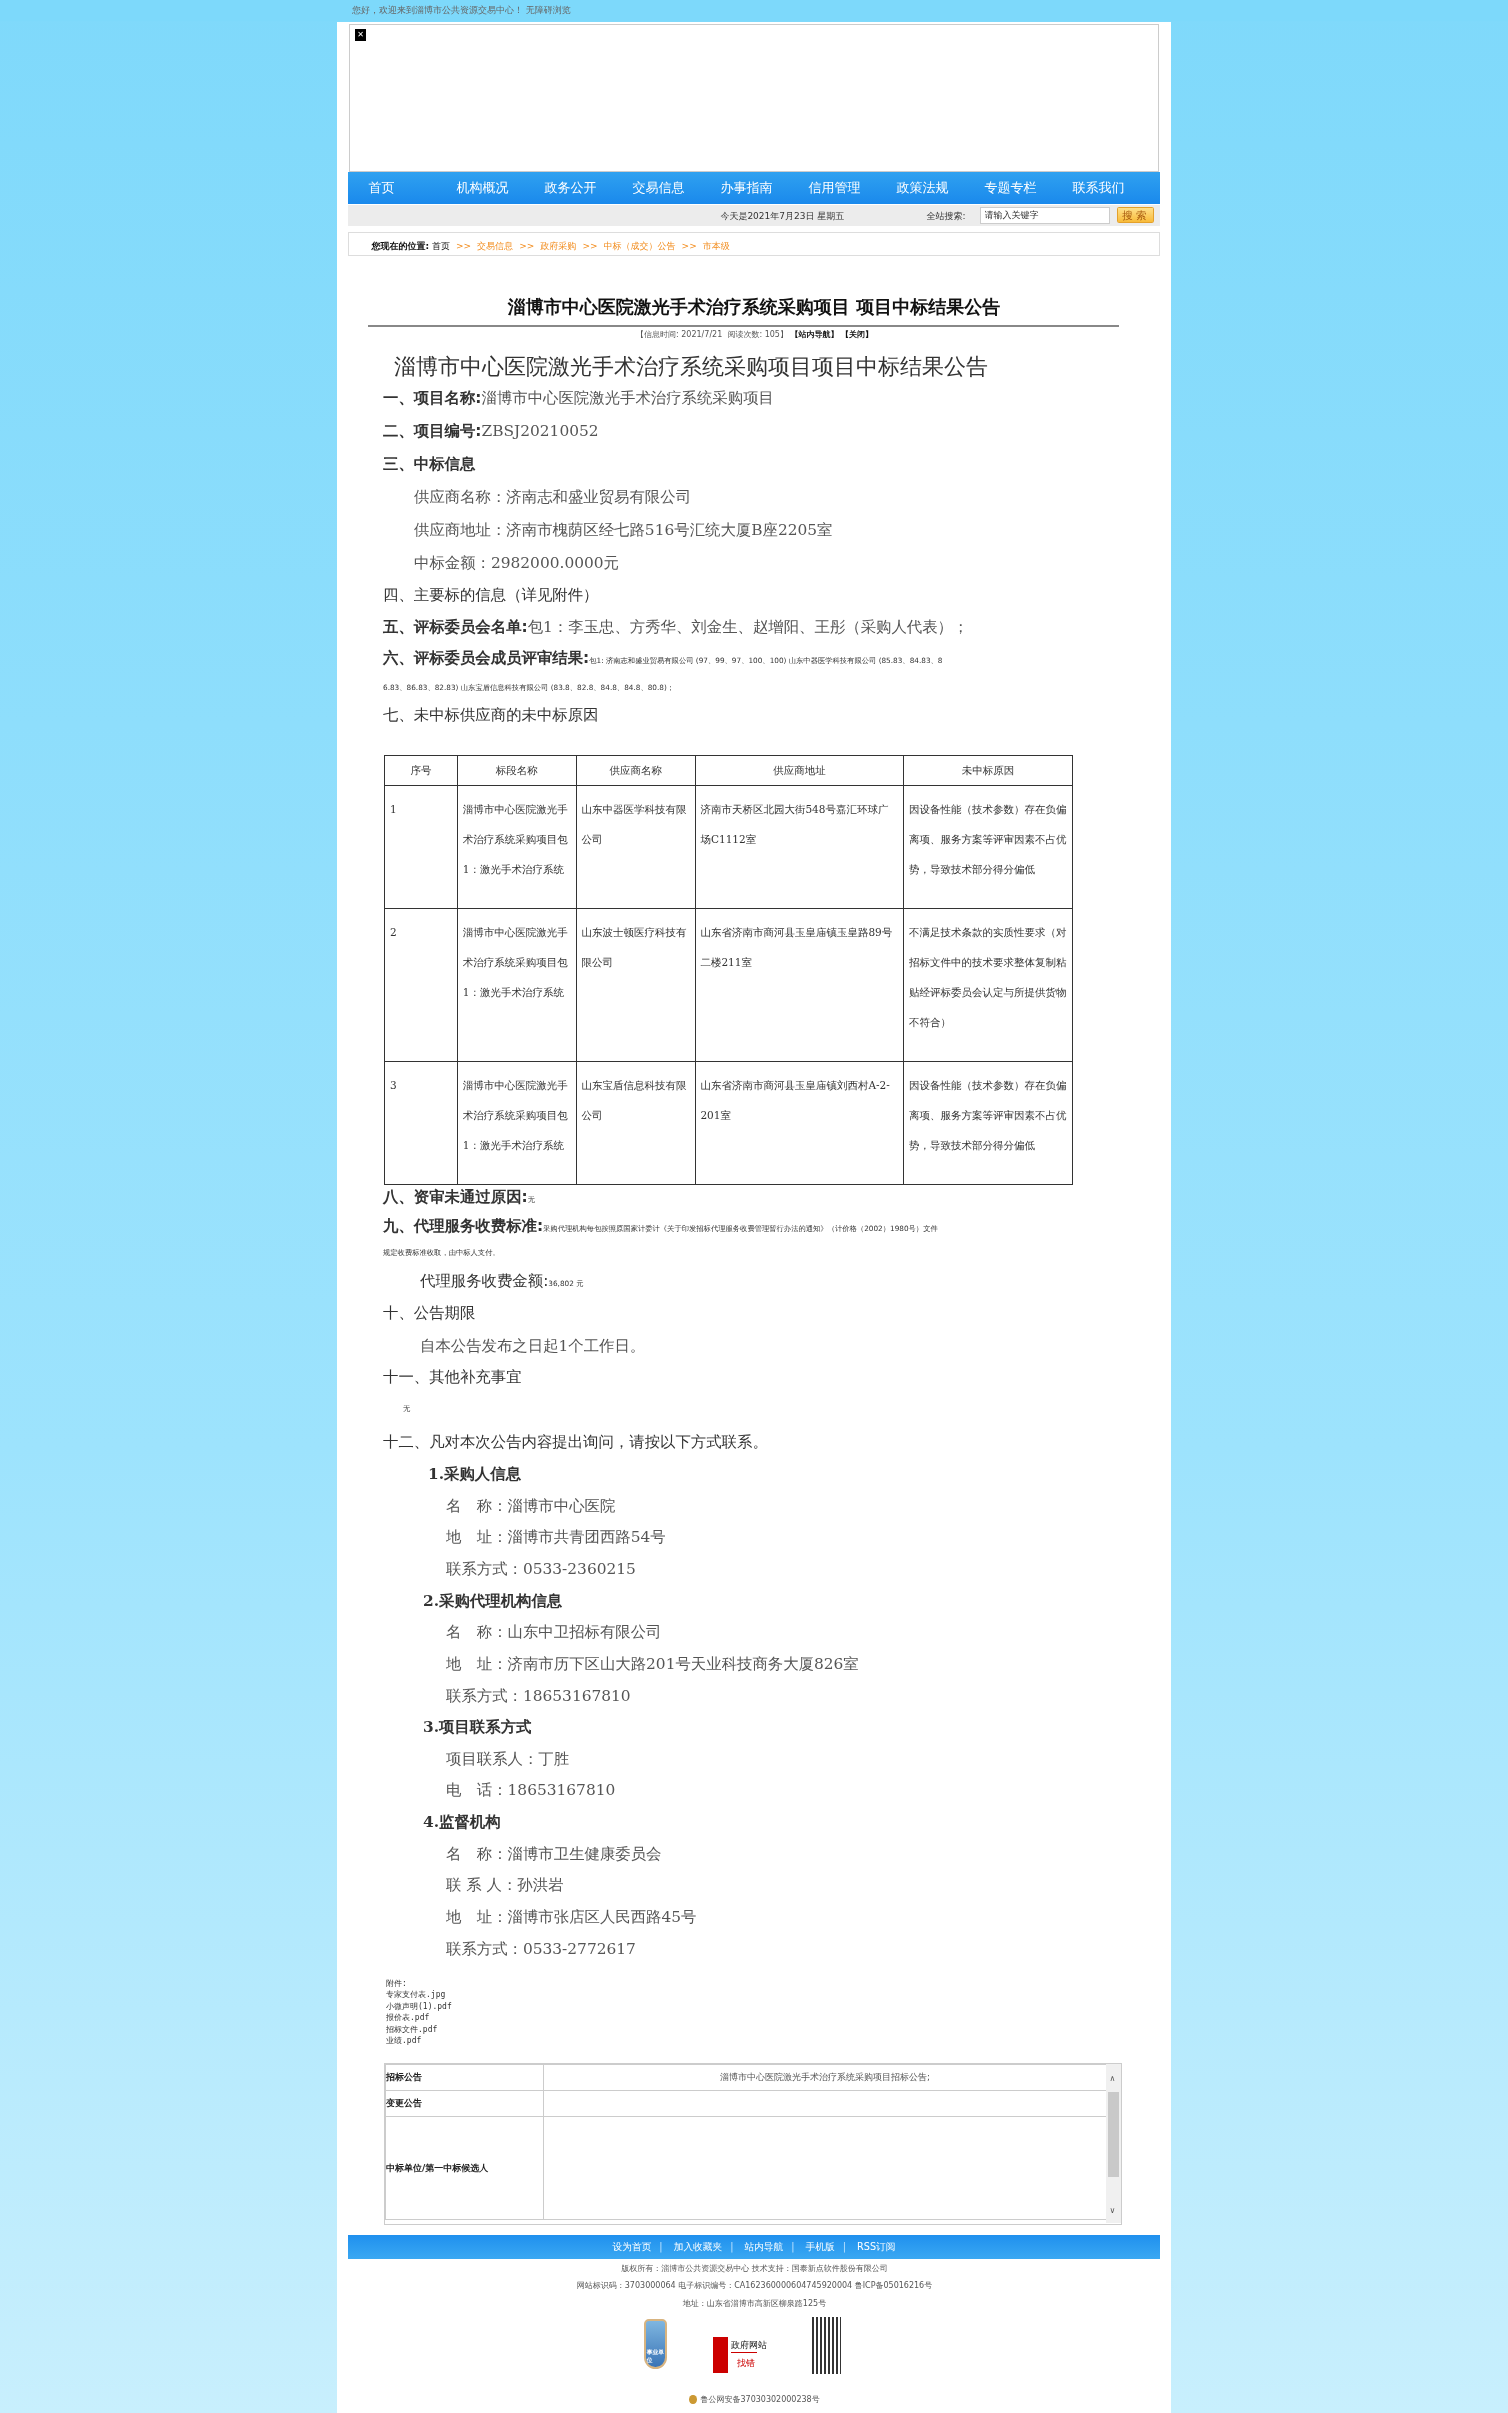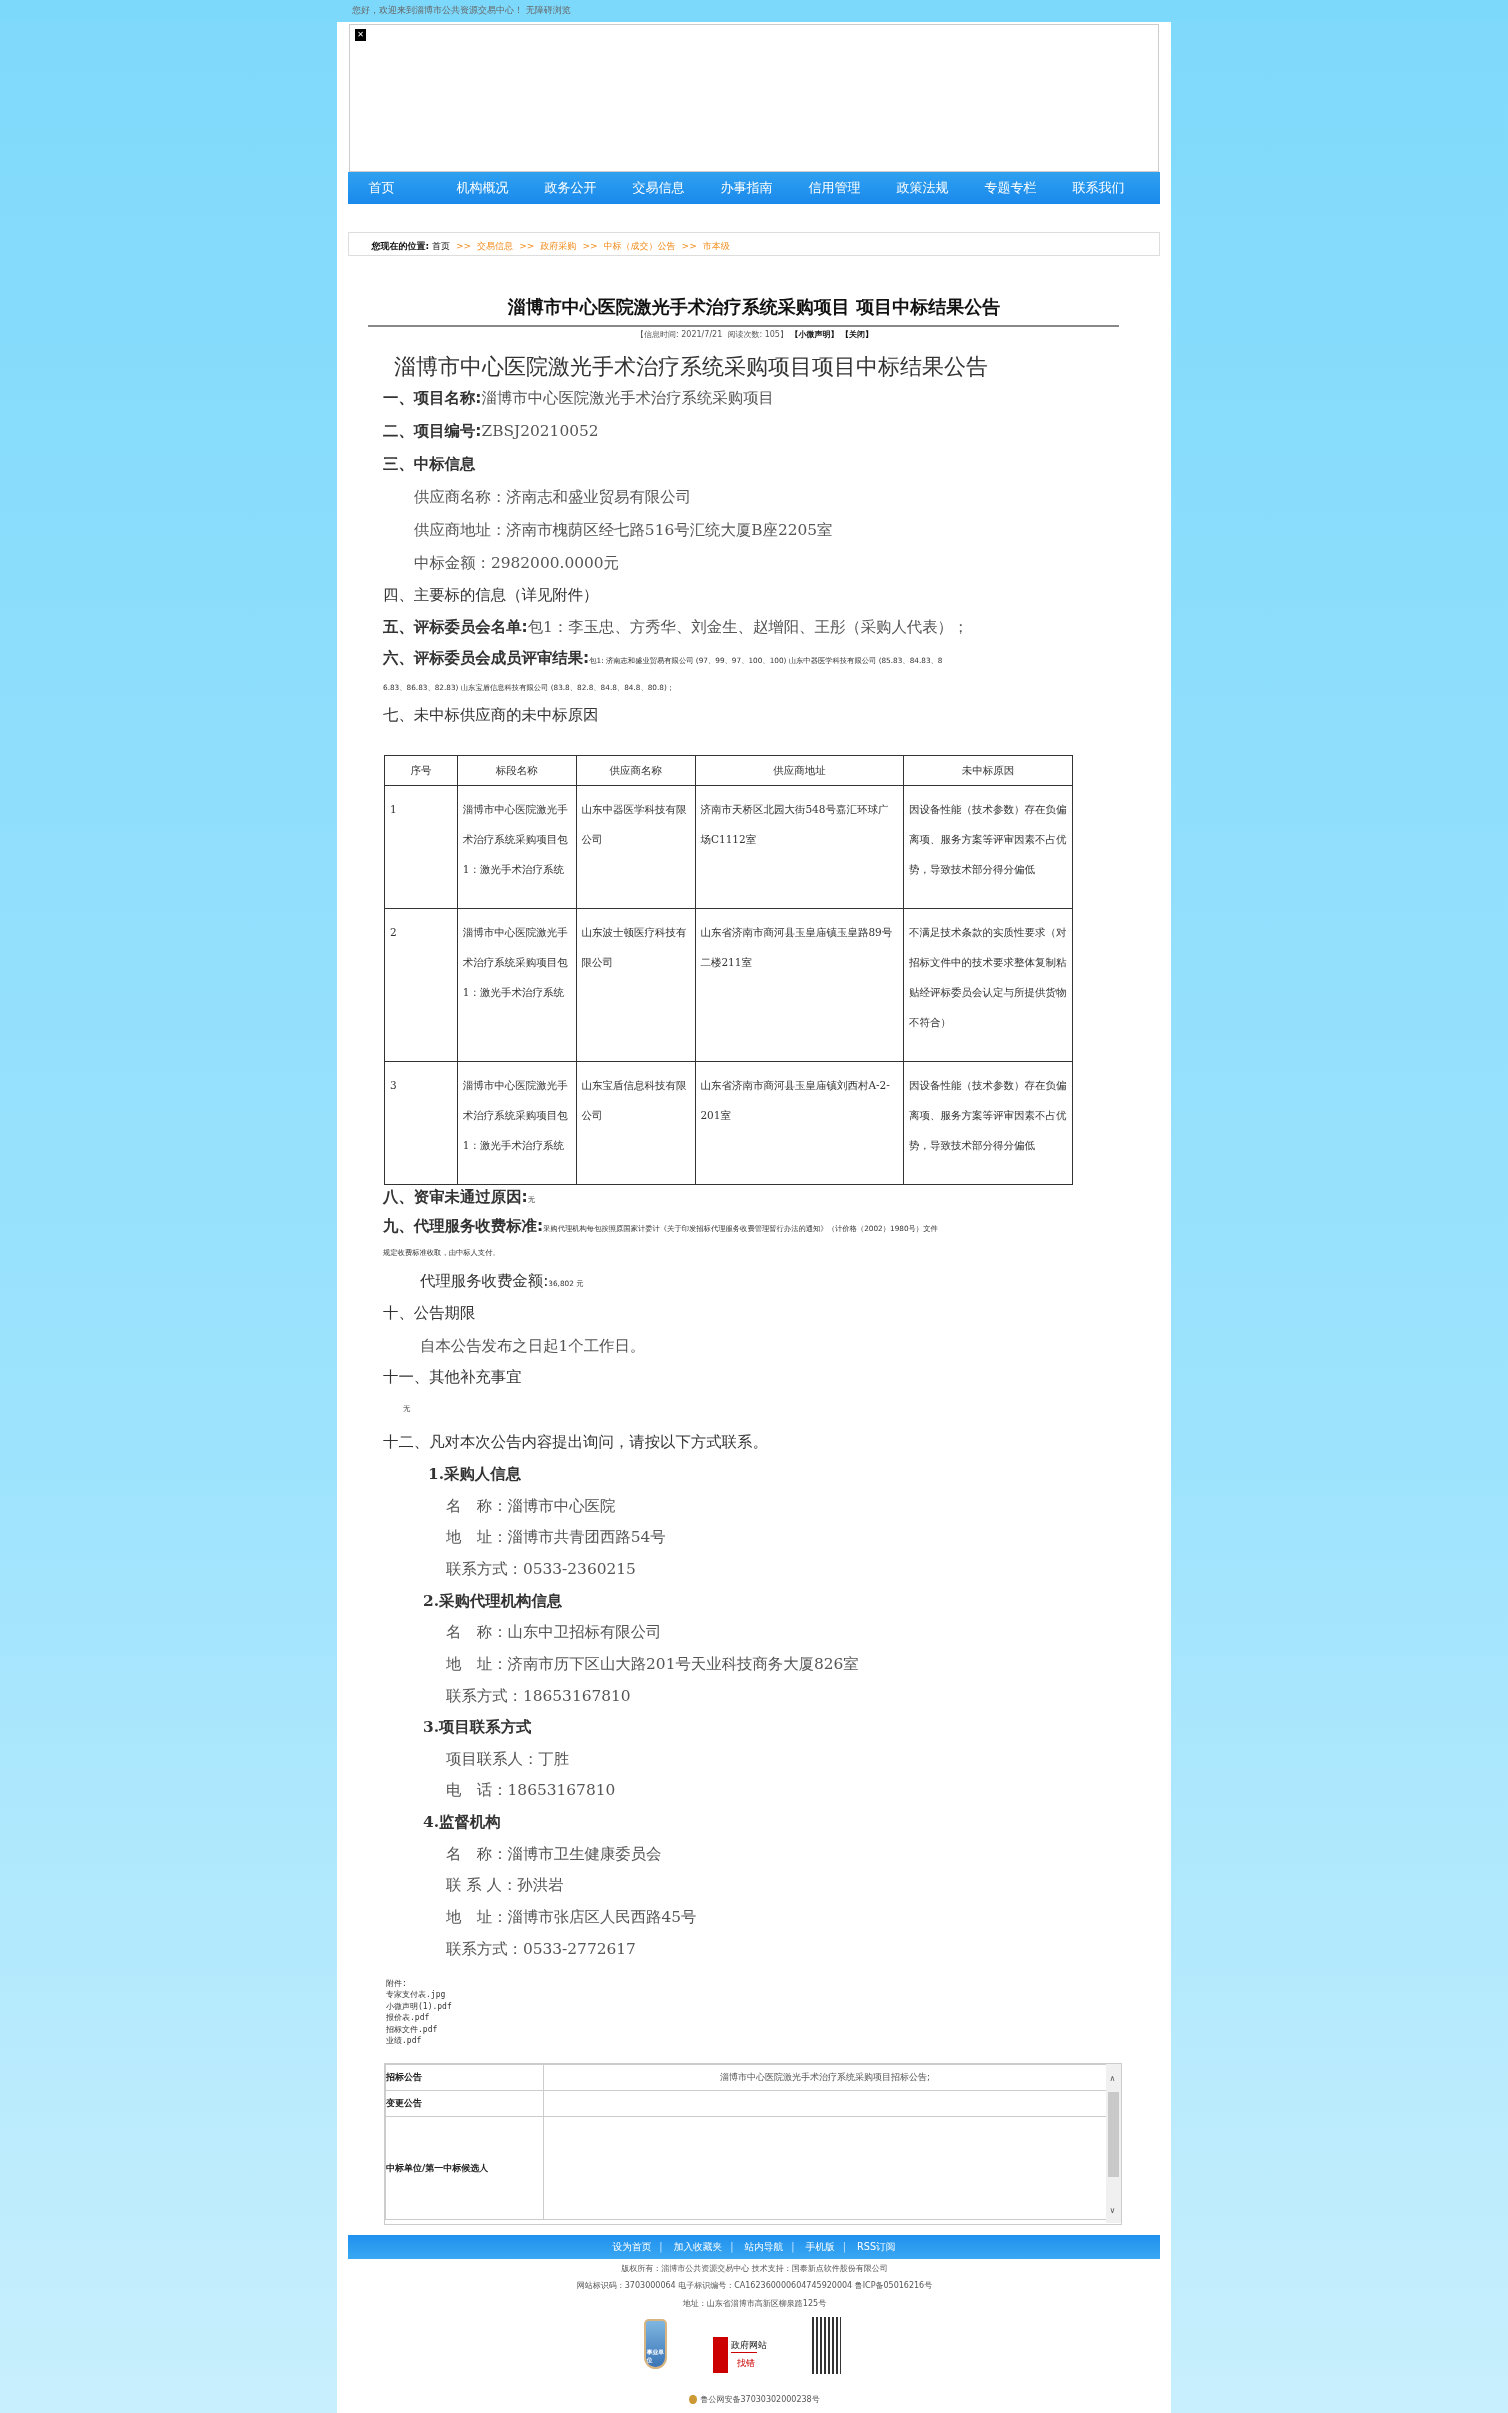--- a/index.html
+++ b/index.html
@@ -158,20 +158,26 @@
     <a href="#">机构概况</a>
     <a href="#">政务公开</a>
     <a href="#">交易信息</a>
     <a href="#">办事指南</a>
     <a href="#">信用管理</a>
     <a href="#">政策法规</a>
     <a href="#">专题专栏</a>
     <a href="#">联系我们</a>
   </div>
 
+  <div class="infobar">
+    <span class="date">今天是2021年7月23日 星期五</span>
+    <span class="search-label">全站搜索:</span>
+    <input class="search-input" value="请输入关键字" style="">
+    <span class="search-btn">搜索</span>
+  </div>
 
   <div class="breadcrumb">
     <span class="lbl">您现在的位置:</span>
     <a class="home">首页</a>
     <span class="sep">&gt;&gt;</span>
     <a class="crumb">交易信息</a>
     <span class="sep">&gt;&gt;</span>
     <a class="crumb">政府采购</a>
     <span class="sep">&gt;&gt;</span>
     <a class="crumb">中标（成交）公告</a>
@@ -182,21 +188,21 @@
   <div class="main-title">淄博市中心医院激光手术治疗系统采购项目 项目中标结果公告</div>
 </div>
 
 <div class="content">
   <div class="title-rule"></div>
   <div class="meta">
     <span>【信息时间:</span>
     <span>2021/7/21</span>&nbsp;
     <span>阅读次数:</span>
     <span>105】</span>
-    <span class="act">【小微声明】</span>
+    <span class="act">【站内导航】</span>
     <span class="act">【关闭】</span>
   </div>
 
   <div class="doc-title">淄博市中心医院激光手术治疗系统采购项目项目中标结果公告</div>
 
   <div class="line h" style="left:383px;top:388px;">
     <b>一、项目名称:</b><span class="serif">淄博市中心医院激光手术治疗系统采购项目</span>
   </div>
   <div class="line h" style="left:383px;top:421px;">
     <b>二、项目编号:</b><span class="serif">ZBSJ20210052</span>

